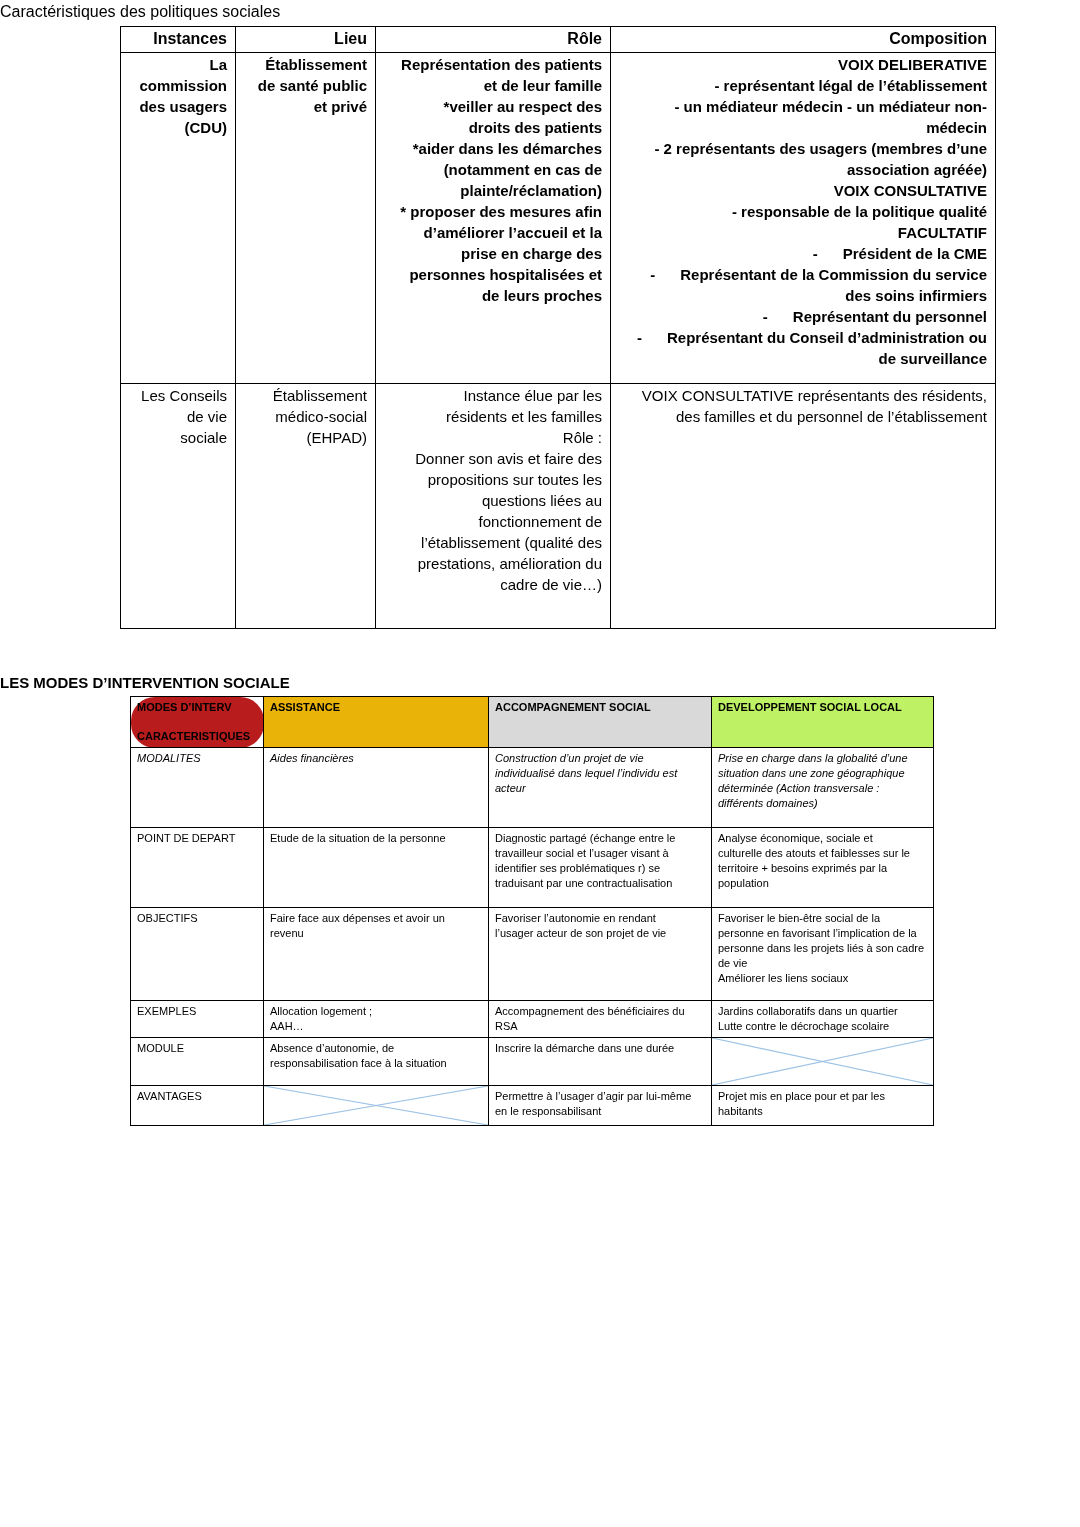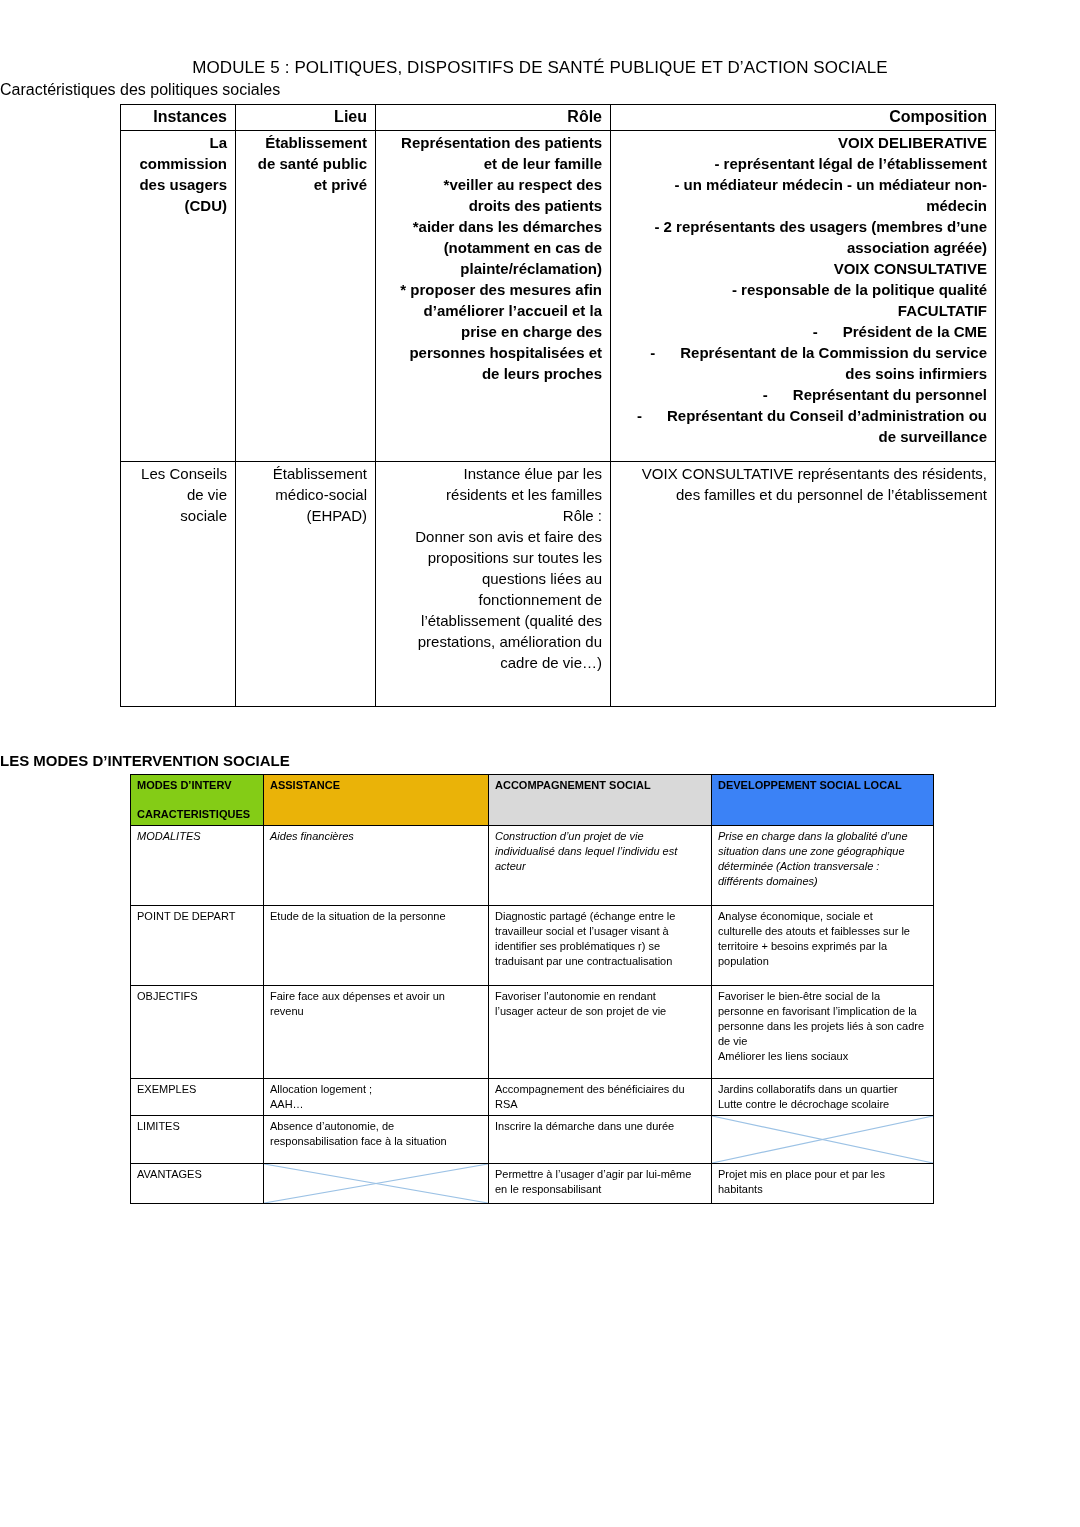--- a/index.html
+++ b/index.html
@@ -49,21 +49,20 @@
   .t2 tr.r-avantages td { height:40px; }
   td.crossed { position:relative; }
   .cross-svg { position:absolute; left:0; top:0; width:100%; height:100%; display:block; }
   .cross-svg line { stroke-width:1.2px; }
 </style>
 </head>
 <body>
 
 <div class="page">
 
-  <div class="doc-title">MODULE 5 : POLITIQUES, DISPOSITIFS DE SANTÉ PUBLIQUE ET D’ACTION SOCIALE</div>
   <div class="doc-subtitle">Caractéristiques des politiques sociales</div>
 
   <table class="t1">
     <colgroup>
       <col style="width:115px">
         <col style="width:140px">
         <col style="width:235px">
         <col style="width:385px">
     </colgroup>
     <thead>
@@ -140,28 +139,28 @@
 
   <table class="t2">
     <colgroup>
       <col style="width:133px">
         <col style="width:225px">
         <col style="width:223px">
         <col style="width:222px">
     </colgroup>
     <thead>
       <tr>
-        <th style="background-color: #84cc16;">
+        <th style="background-color: #b91c1c; border-radius: 24px;">
           <div>MODES D’INTERV</div>
           <div class="corner-gap"></div>
           <div>CARACTERISTIQUES</div>
         </th>
         <th style="background-color: #eab308;">ASSISTANCE</th>
         <th style="background-color: rgb(217, 217, 217);">ACCOMPAGNEMENT SOCIAL</th>
-        <th style="background-color: #3b82f6;">DEVELOPPEMENT SOCIAL LOCAL</th>
+        <th style="background-color: #bef264;">DEVELOPPEMENT SOCIAL LOCAL</th>
       </tr>
     </thead>
     <tbody>
       <tr class="r-modalites">
         <td>MODALITES</td>
         <td class="pre center">Aides financières</td>
         <td class="pre">Construction d’un projet de vie
 individualisé dans lequel l’individu est
 acteur</td>
         <td class="pre">Prise en charge dans la globalité d’une
@@ -196,21 +195,21 @@
       <tr class="r-exemples">
         <td>EXEMPLES</td>
         <td class="pre">Allocation logement ;
 AAH…</td>
         <td class="pre">Accompagnement des bénéficiaires du
 RSA</td>
         <td class="pre">Jardins collaboratifs dans un quartier
 Lutte contre le décrochage scolaire</td>
       </tr>
       <tr class="r-limites">
-        <td>LIMITES</td>
+        <td>MODULE</td>
         <td class="pre">Absence d’autonomie, de
 responsabilisation face à la situation</td>
         <td class="pre">Inscrire la démarche dans une durée</td>
         <td class="crossed">
           <svg class="cross-svg" viewBox="0 0 100 100" preserveAspectRatio="none" aria-hidden="true">
             <line x1="0" y1="0" x2="100" y2="100" vector-effect="non-scaling-stroke" style="stroke: rgb(156, 194, 229);"></line>
             <line x1="0" y1="100" x2="100" y2="0" vector-effect="non-scaling-stroke" style="stroke: rgb(156, 194, 229);"></line>
           </svg>
         </td>
       </tr>

